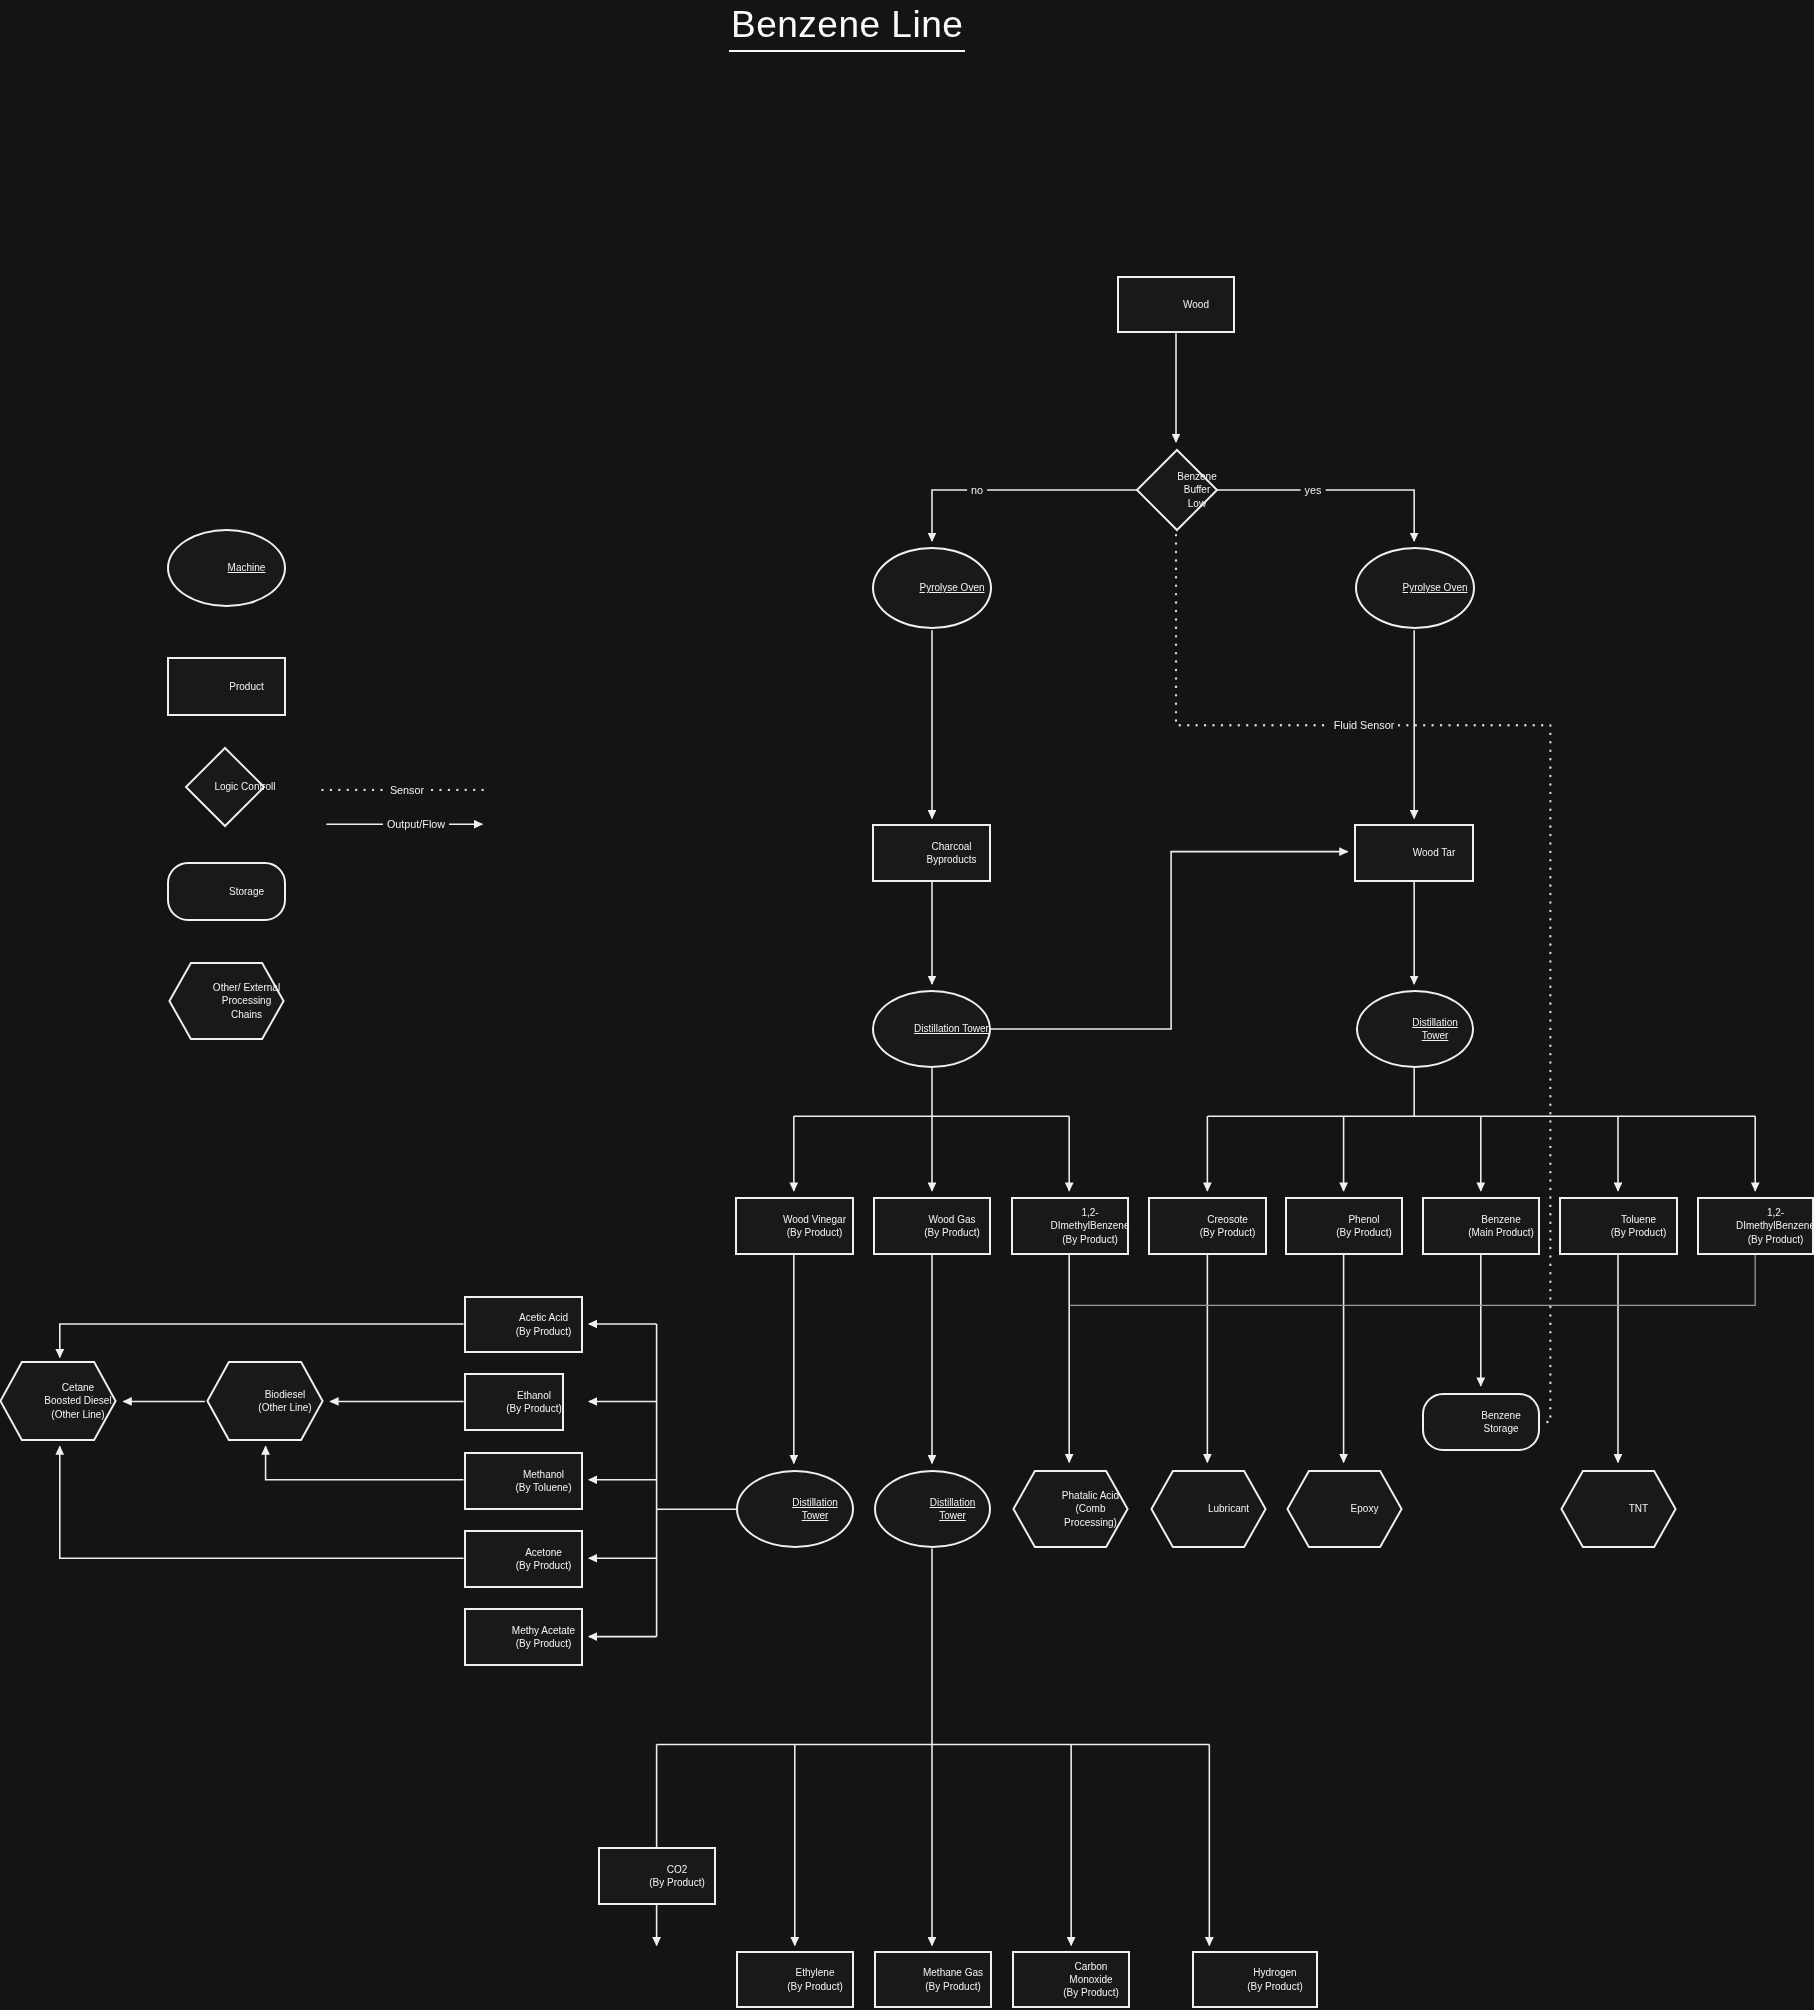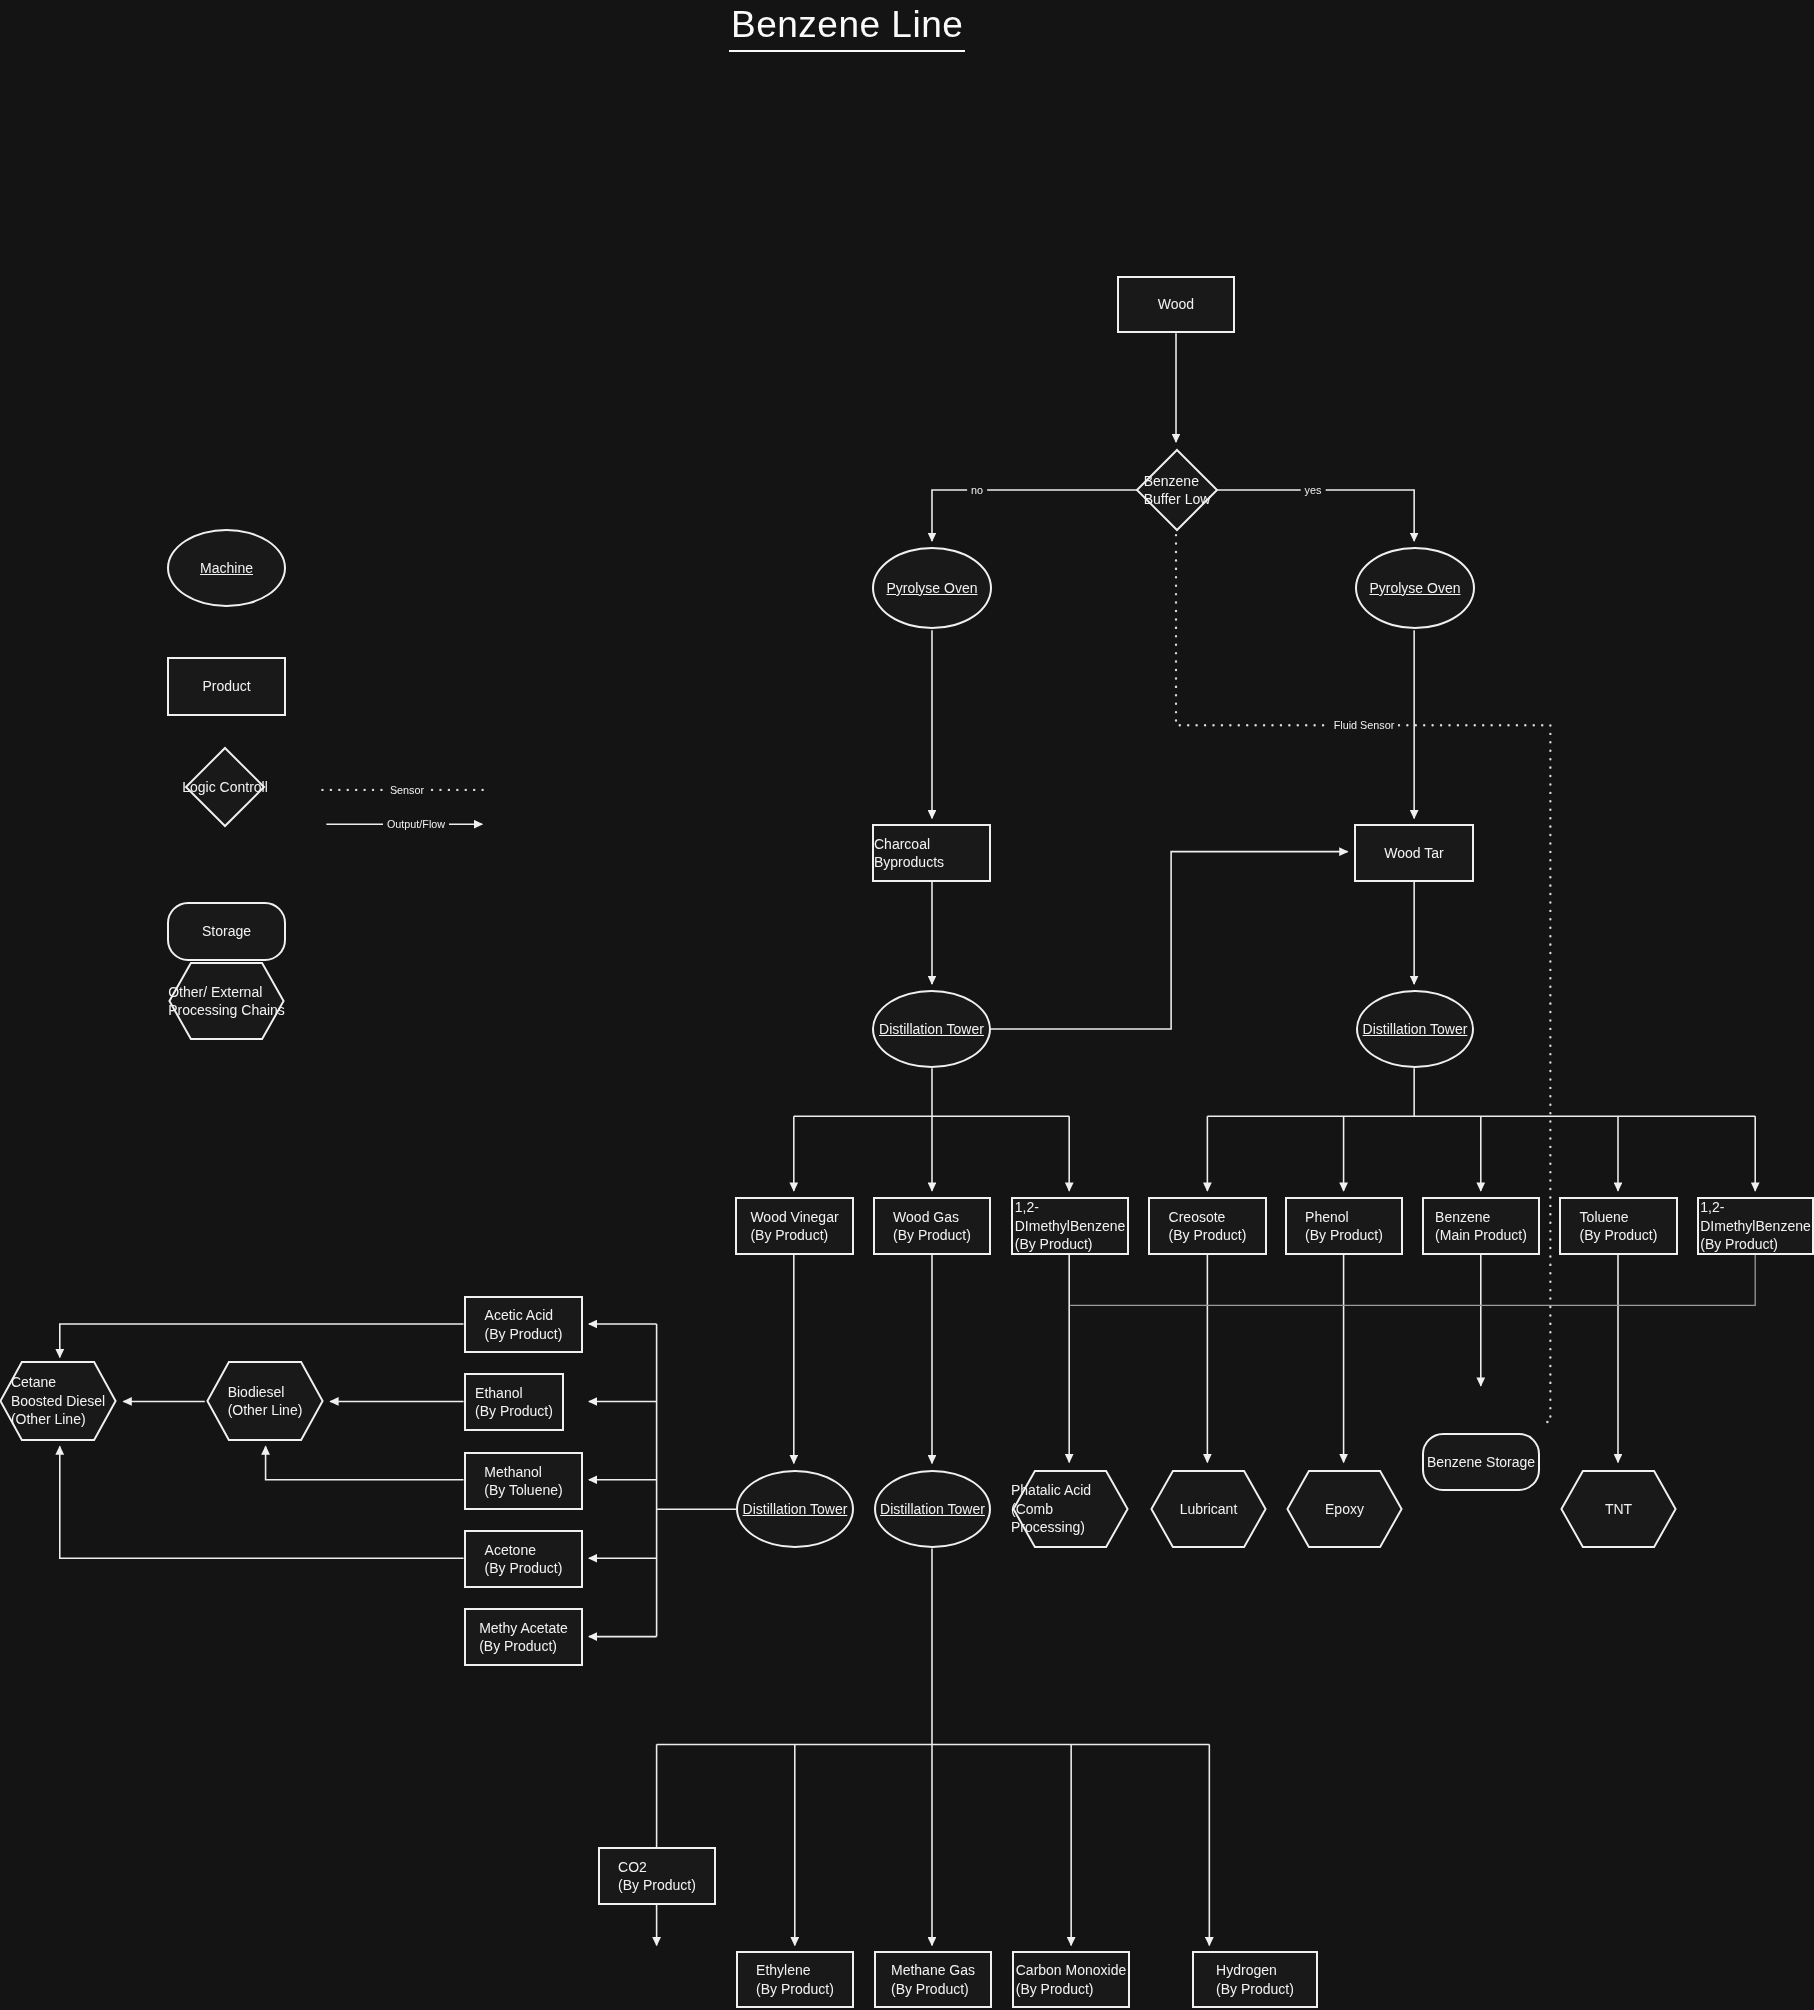--- a/index.html
+++ b/index.html
@@ -9,28 +9,30 @@
     background:#141414;
     font-family:"Liberation Sans", sans-serif;
     color:#f2f2f2;
     overflow:hidden;
   }
   #edges{position:absolute;left:0;top:0;z-index:1;}
   .node{
     position:absolute;
     box-sizing:border-box;
     display:flex;align-items:center;justify-content:center;
-    font-size:14px;line-height:1.32;
+    text-align:center;
+    font-size:10px;line-height:1.32;
     color:#f2f2f2;
     background:#191919;
     z-index:2;
     white-space:pre-line;
+    padding-left:40px;
   }
   .rect{border:2px solid #f0f0f0;}
-  .rounded{border:2px solid #f0f0f0;border-radius:21px;margin-top:40px;}
+  .rounded{border:2px solid #f0f0f0;border-radius:21px;}
   .ellipse{border:2px solid #f0f0f0;border-radius:50%;text-decoration:underline;}
   .poly{background:transparent;border:none;}
   .poly .shape{position:absolute;left:0;top:0;}
   .poly .shape polygon{fill:#191919;stroke:#f0f0f0;stroke-width:2;}
   .lbl{position:relative;z-index:2;}
   .edge-label{
     position:absolute;
     transform:translate(-50%,-50%);
     background:#141414;
     padding:1px 3.9px;

